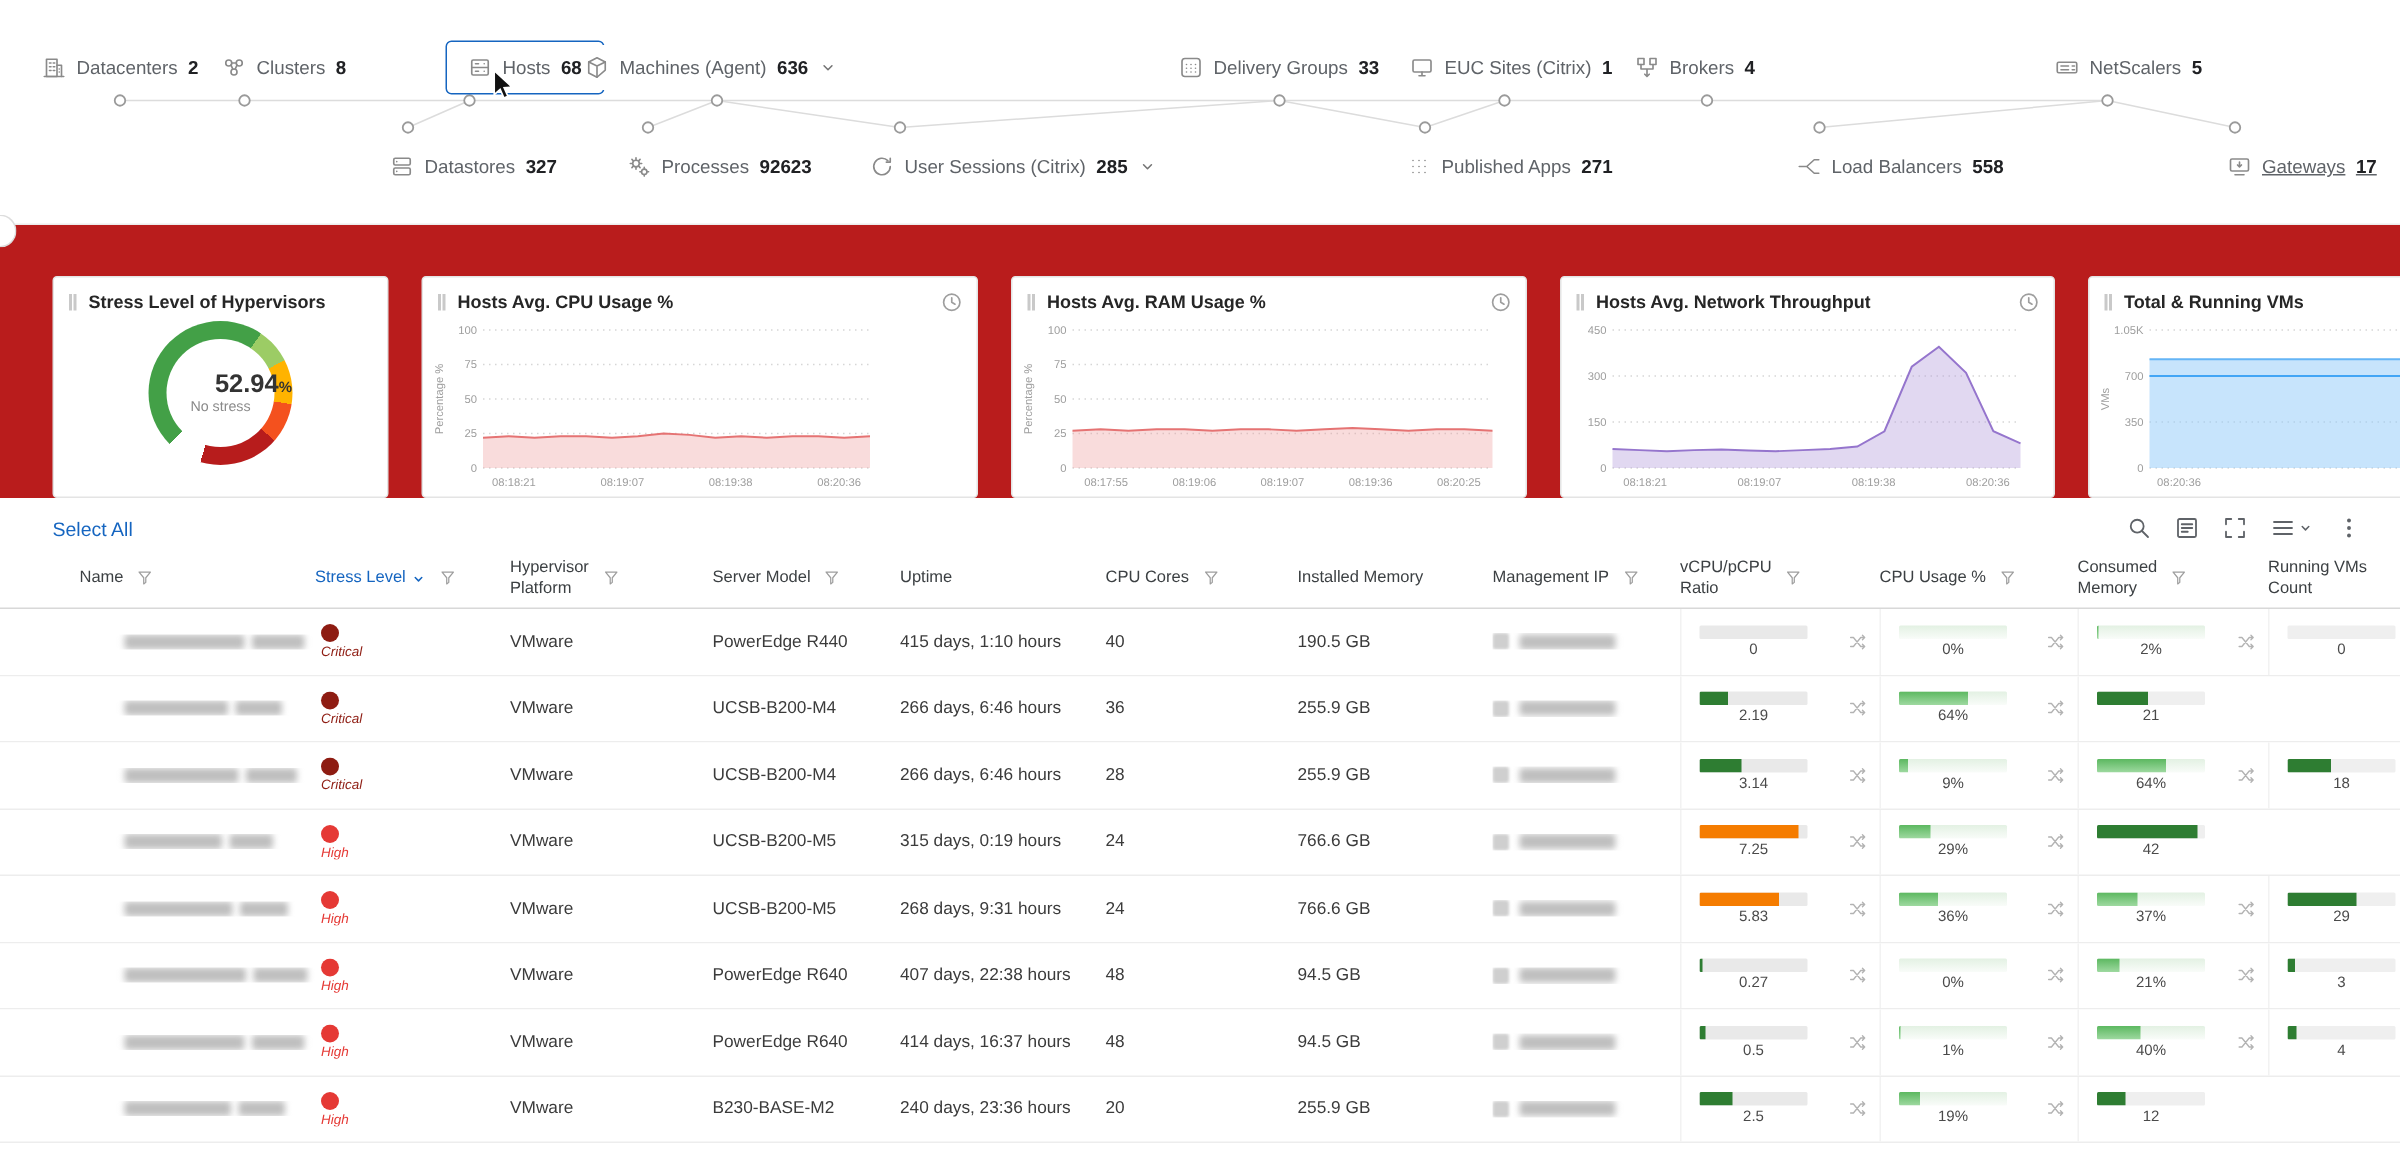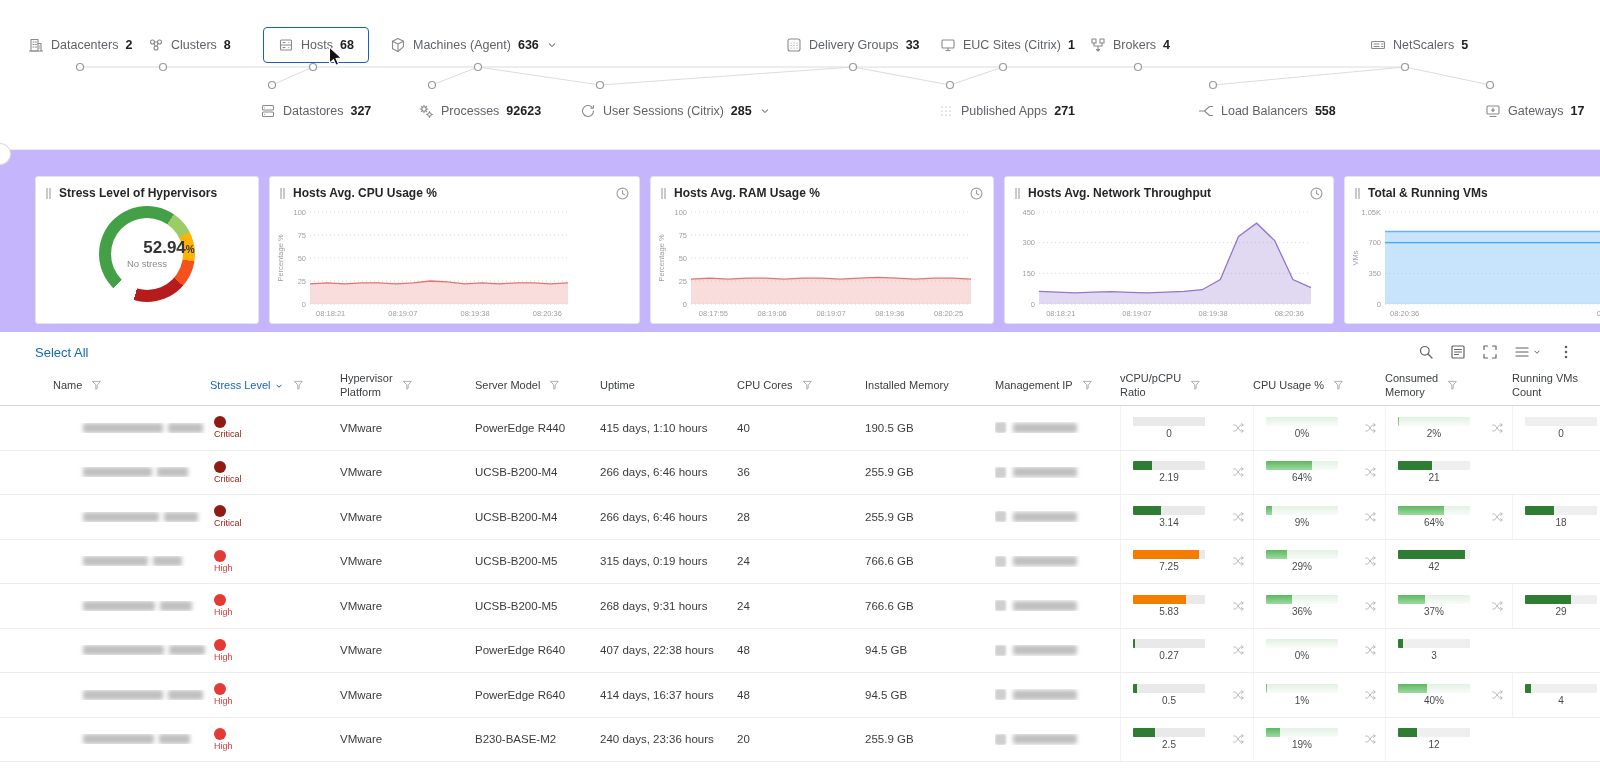--- a/index.html
+++ b/index.html
@@ -10,30 +10,30 @@
   }
 
   
   .topo { position:relative; height:150px; background:#fff; border-bottom:1px solid #ececec; }
   .topo-lines { position:absolute; left:0; top:0; }
   .topo-node {
     position:absolute; display:flex; align-items:center; gap:7px; height:30px;
     font-size:12.5px; color:#5f6368; white-space:nowrap; cursor:pointer; background:#fff; z-index:2;
   }
   .topo-node .n-count { font-weight:700; color:#202124; }
-  .topo-node.selected { border:1px solid #1565c0; border-radius:4px; padding:0 14px; height:36px; }
+  .topo-node.selected { border:1px solid #1565c0; border-radius:4px; padding:0 14px; height:36px;margin-left:34px; }
   .n-icon, .n-chev { display:flex; align-items:center; }
 
   .panel-handle {
     position:absolute; left:0; top:143px; width:11px; height:22px; z-index:5;
     background:#fff; border:1px solid #ddd; border-left:none; border-radius:0 11px 11px 0;
   }
 
   
-  .cards-band { display:flex; gap:10px; padding:26px 0 0 35px; height:182px; background:#c4b5fd; }
+  .cards-band { display:flex; gap:22px; padding:26px 0 0 35px; height:182px; background:#b91c1c;align-items:flex-end; }
   .card { position:relative; flex:none; height:148px; background:#fff; border:1px solid #e4e4e4; border-radius:3px; }
   .card-head { display:flex; align-items:center; padding:9px 24px 2px 10px; }
   .grip { width:5px; height:11px; border-left:2px solid #c9c9c9; border-right:2px solid #c9c9c9; margin-right:8px; }
   .card-title { font-size:12px; font-weight:700; color:#262626; white-space:nowrap; overflow:hidden; }
   .clock { position:absolute; right:9px; top:9px; cursor:pointer; display:flex; }
   .chart { padding-left:4px; }
 
   .gauge-wrap { display:flex; justify-content:center; margin-top:4px; }
   .gauge {
     width:96px; height:96px; border-radius:50%;
@@ -60,21 +60,21 @@
   .th-label.sorted { color:#1565c0; display:flex; align-items:center; gap:3px; }
   .th-filter { display:flex; }
 
   .trow { height:44.5px; border-bottom:1px solid #ededed; font-size:11.5px; color:#3b3b3b; background:#fff; }
   .td { overflow:hidden; white-space:nowrap; }
   .name-td { padding-left:48px; display:flex; align-items:center; }
   .blob { display:inline-block; height:10px; background:#bfbfbf; border-radius:2px; filter:blur(2px); margin-right:5px; }
   .ip-td { display:flex; align-items:center; }
   .ip-icon { display:inline-block; width:11px; height:11px; background:#cfcfcf; border-radius:2px; filter:blur(1px); margin-right:7px; }
 
-  .stress-td { display:flex; flex-direction:column; align-items:flex-start; justify-content:center; gap:1px; padding-left:4px; }
+  .stress-td { display:flex; flex-direction:column; align-items:flex-start; justify-content:center; gap:1px; padding-left:4px;font-style:italic; }
   .stress-dot { width:12px; height:12px; border-radius:50%; display:block; }
   .stress-label { font-size:9px; }
 
   .metric { display:flex; align-items:center; justify-content:space-between; padding:0 8px 0 12px; height:100%; }
   .sep { border-left:1px solid #f2f2f2; }
   .mwrap { display:flex; flex-direction:column; align-items:center; }
   .bar { width:72px; height:9px; border-radius:1px; overflow:hidden; background:#e9e9e9; }
   .bar .fill { display:block; height:100%; }
   .usage-bar { background:linear-gradient(180deg,#e3f1e3,#f9fcf9); }
   .usage-fill { background:linear-gradient(180deg,#5cb860,#9ed9a0); }
@@ -262,21 +262,21 @@
         </div>
         <div class="topo-node" style="left: 1198px; top: 96px;">
           <span class="n-icon">
             <svg width="16" height="16" viewBox="0 0 16 16" fill="none" stroke="#8a8a8a" stroke-width="1.1" stroke-linecap="round" stroke-linejoin="round">
               <path d="M1.5 8h5M6.5 8l5-4.5M6.5 8l5 4.5M11.5 3.5h3M11.5 12.5h3"></path>
             </svg>
           </span>
           <span class="n-label">Load Balancers</span>
           <span class="n-count">558</span>
         </div>
-        <div class="topo-node" style="left: 1485px; top: 96px;">
+        <div class="topo-node" style="left: 1485px; top: 96px; text-decoration: underline;">
           <span class="n-icon">
             <svg width="16" height="16" viewBox="0 0 16 16" fill="none" stroke="#8a8a8a" stroke-width="1.1" stroke-linecap="round" stroke-linejoin="round">
               <rect x="2" y="3" width="12" height="8" rx="1"></rect>
               <path d="M5 13.5h6M8 5v3.2M6.7 7L8 8.3 9.3 7"></path>
             </svg>
           </span>
           <span class="n-label">Gateways</span>
           <span class="n-count">17</span>
         </div>
       </div>
@@ -892,20 +892,33 @@
               <span class="mval">0%</span>
             </span>
             <span class="cmp">
               <svg width="12" height="12" viewBox="0 0 16 16" fill="none" stroke="#b3b3b3" stroke-width="1.2" stroke-linecap="round" stroke-linejoin="round">
                 <path d="M1 4h2.5L10 12h3.5M11.5 10l2 2-2 2M1 12h2.5L10 4h3.5M11.5 2l2 2-2 2"></path>
               </svg>
             </span>
           </div>
           <div class="td metric sep">
             <span class="mwrap">
+              <span class="bar usage-bar">
+                <span class="fill usage-fill" style="width:21%"></span>
+              </span>
+              <span class="mval">21%</span>
+            </span>
+            <span class="cmp">
+              <svg width="12" height="12" viewBox="0 0 16 16" fill="none" stroke="#b3b3b3" stroke-width="1.2" stroke-linecap="round" stroke-linejoin="round">
+                <path d="M1 4h2.5L10 12h3.5M11.5 10l2 2-2 2M1 12h2.5L10 4h3.5M11.5 2l2 2-2 2"></path>
+              </svg>
+            </span>
+          </div>
+          <div class="td metric sep">
+            <span class="mwrap">
               <span class="bar vms-bar">
                 <span class="fill vms-fill" style="width:7%"></span>
               </span>
               <span class="mval">3</span>
             </span>
           </div>
         </div>
         <div class="trow" style="grid-template-columns: 175px 130px 135px 125px 137px 128px 130px 125px 133px 132px 127px 120px;">
           <div class="td name-td">
             <span class="blob" style="width:80px"></span>

